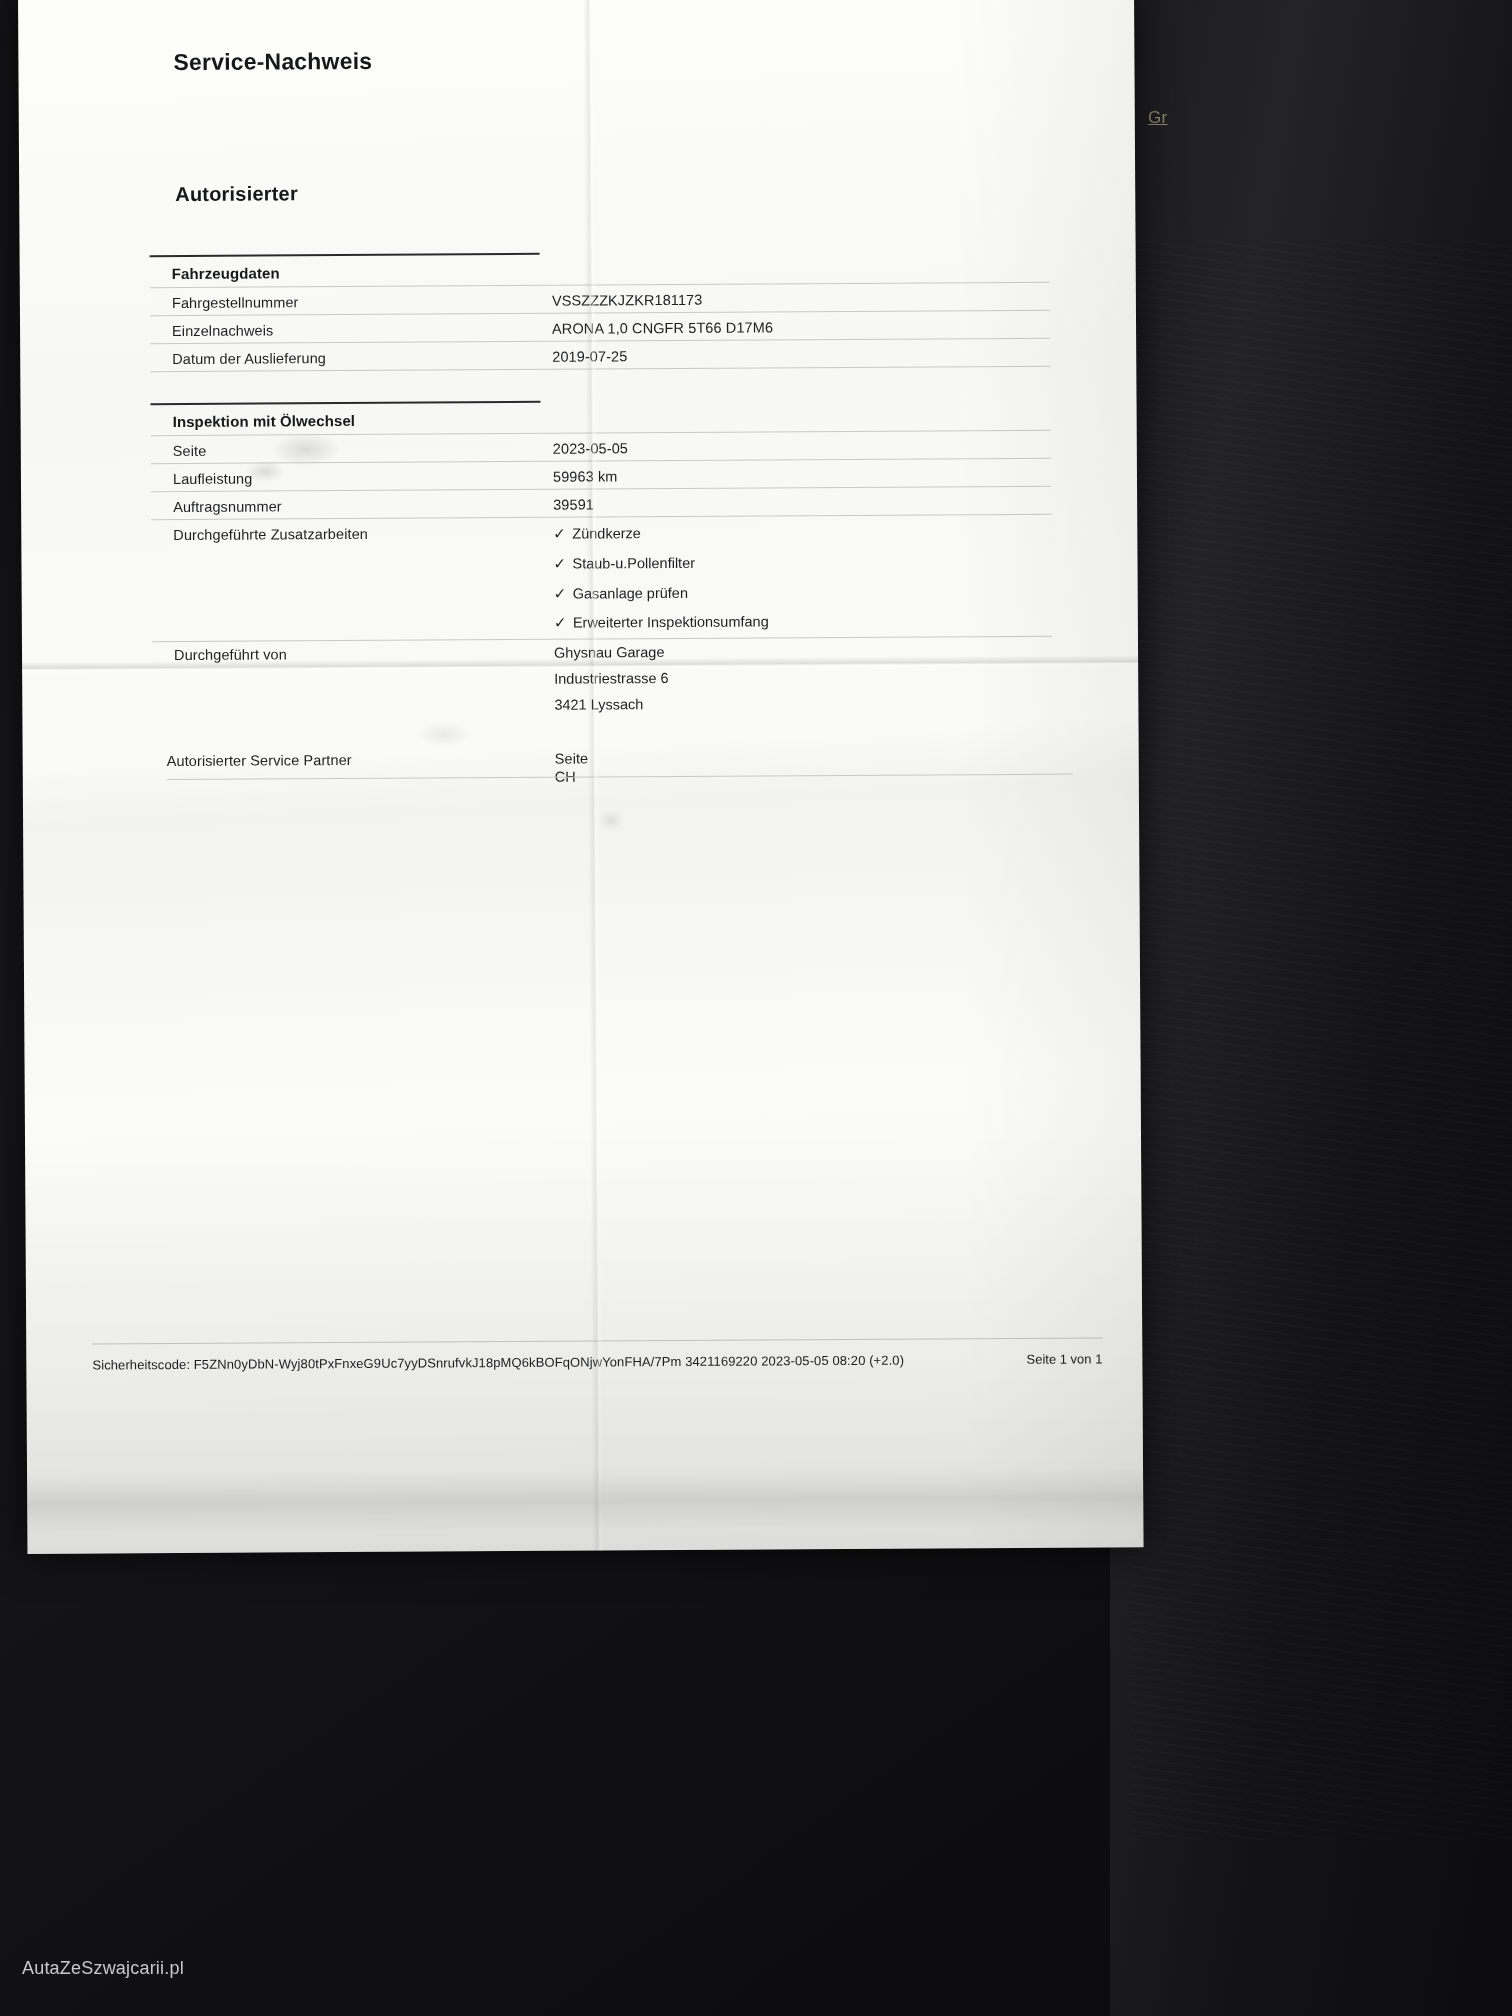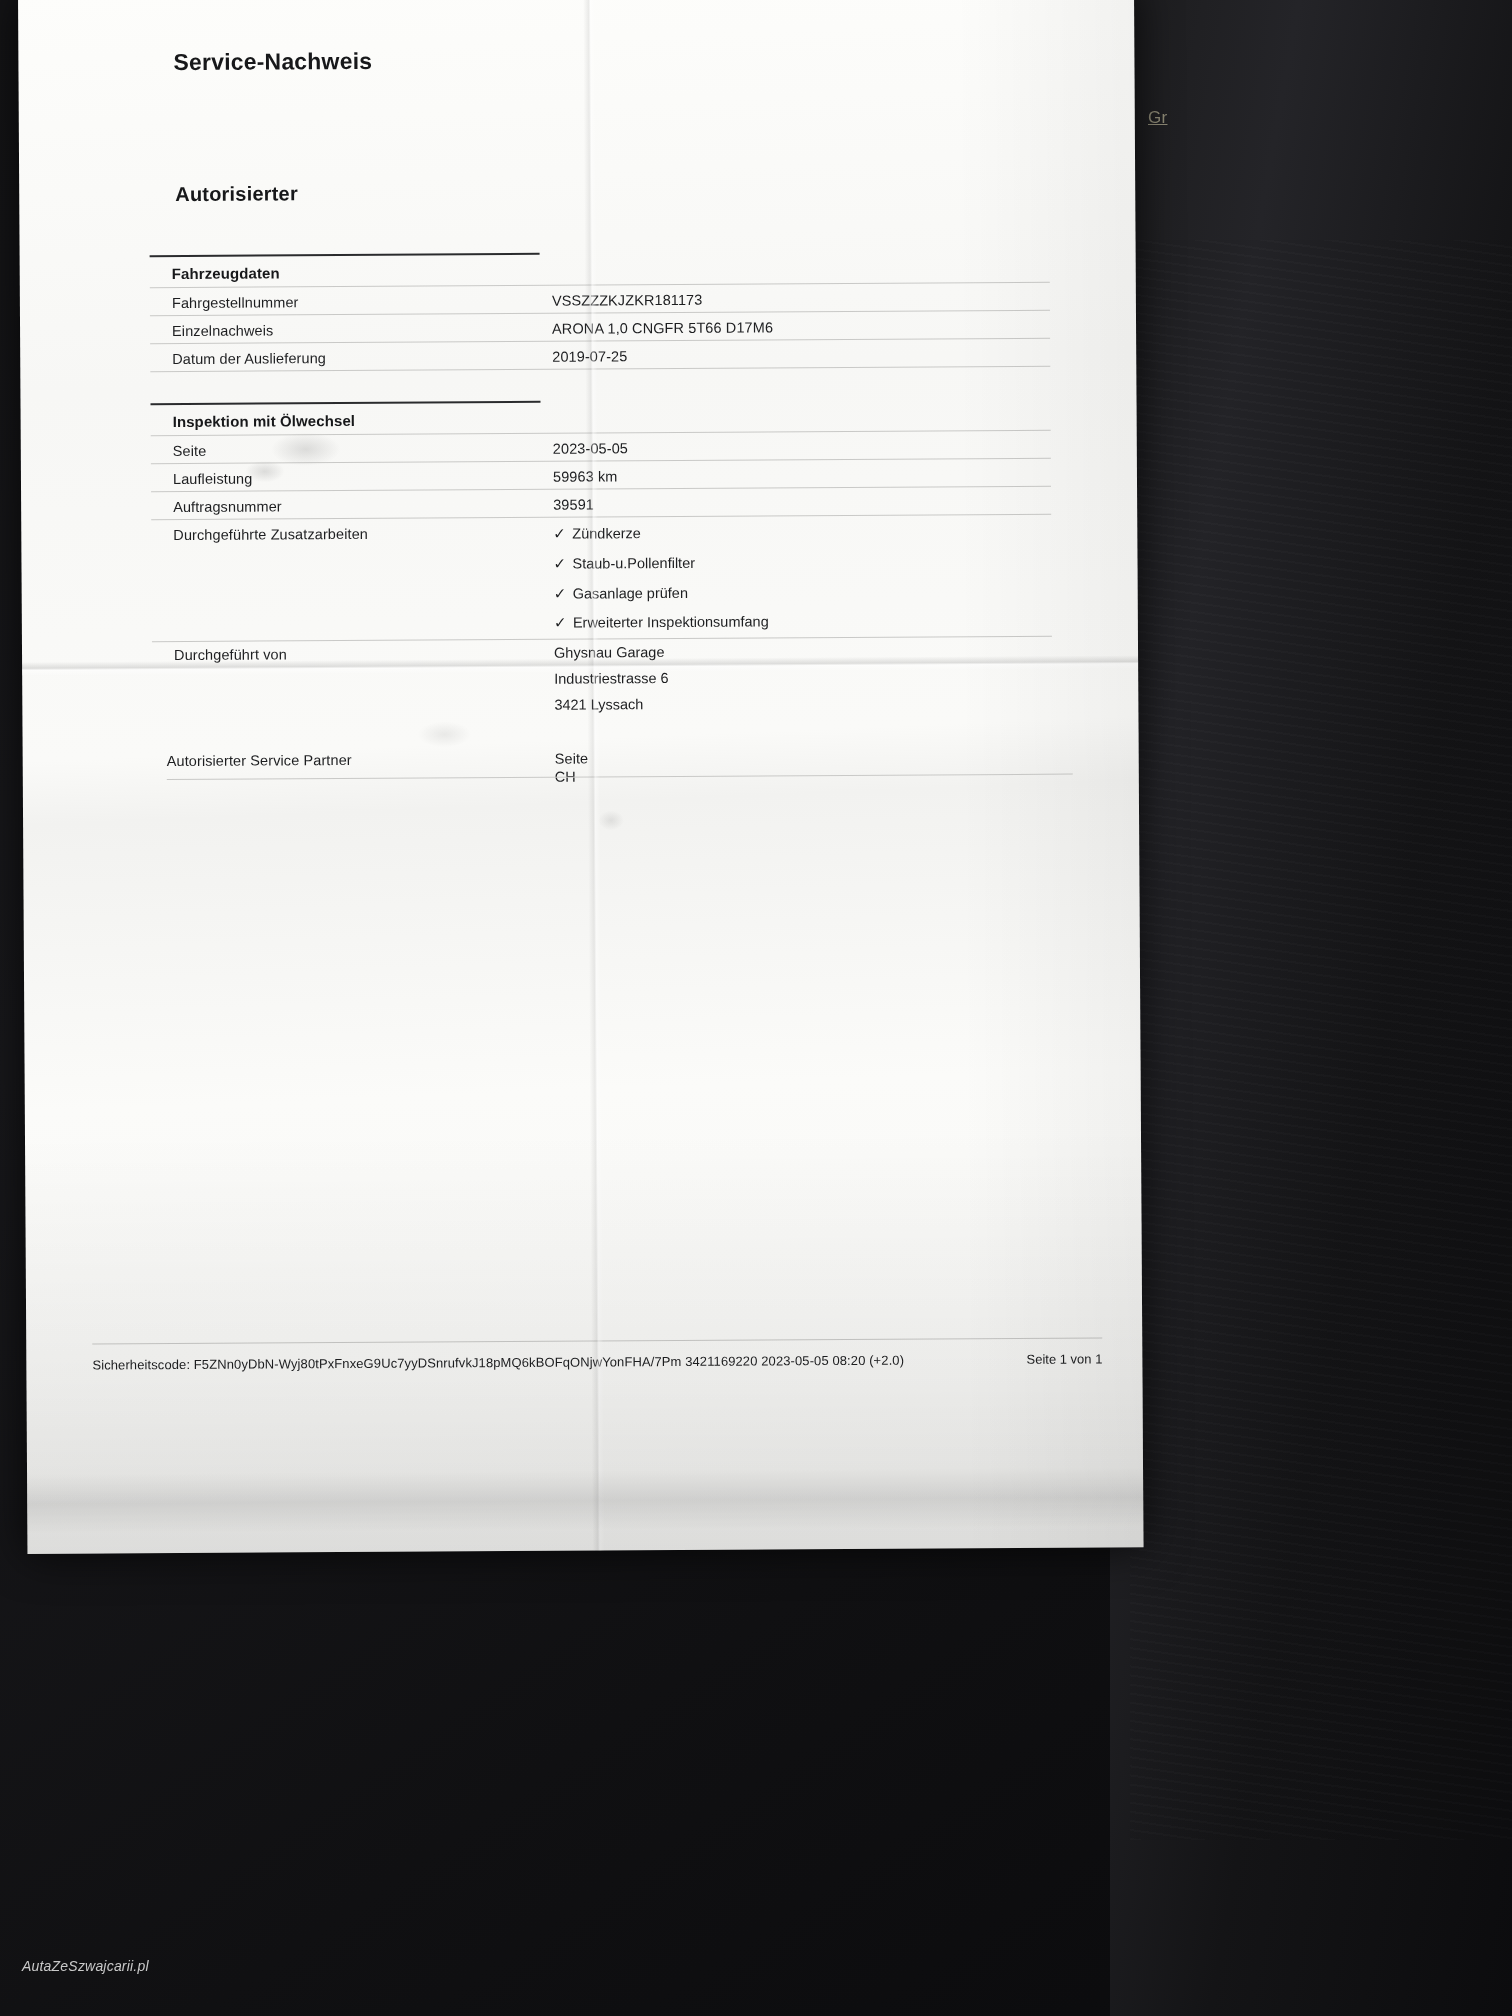--- a/index.html
+++ b/index.html
@@ -238,25 +238,24 @@
     right: 0;
     top: 14px;
     font-size: 13px;
     color: #1d1e20;
   }
 
   .watermark {
     position: absolute;
     left: 22px;
     top: 1958px;
-    font-size: 14px;
+    font-size: 18px;
     color: #d9d9d9;
     letter-spacing: 0.2px;
     opacity: 0.92;
-    font-style: italic;
   }
 </style>
 </head>
 <body>
 
 <div class="scene">
   <div class="desk-edge"></div>
   <div class="desk-texture"></div>
   <div class="side-label">Gr</div>
 

